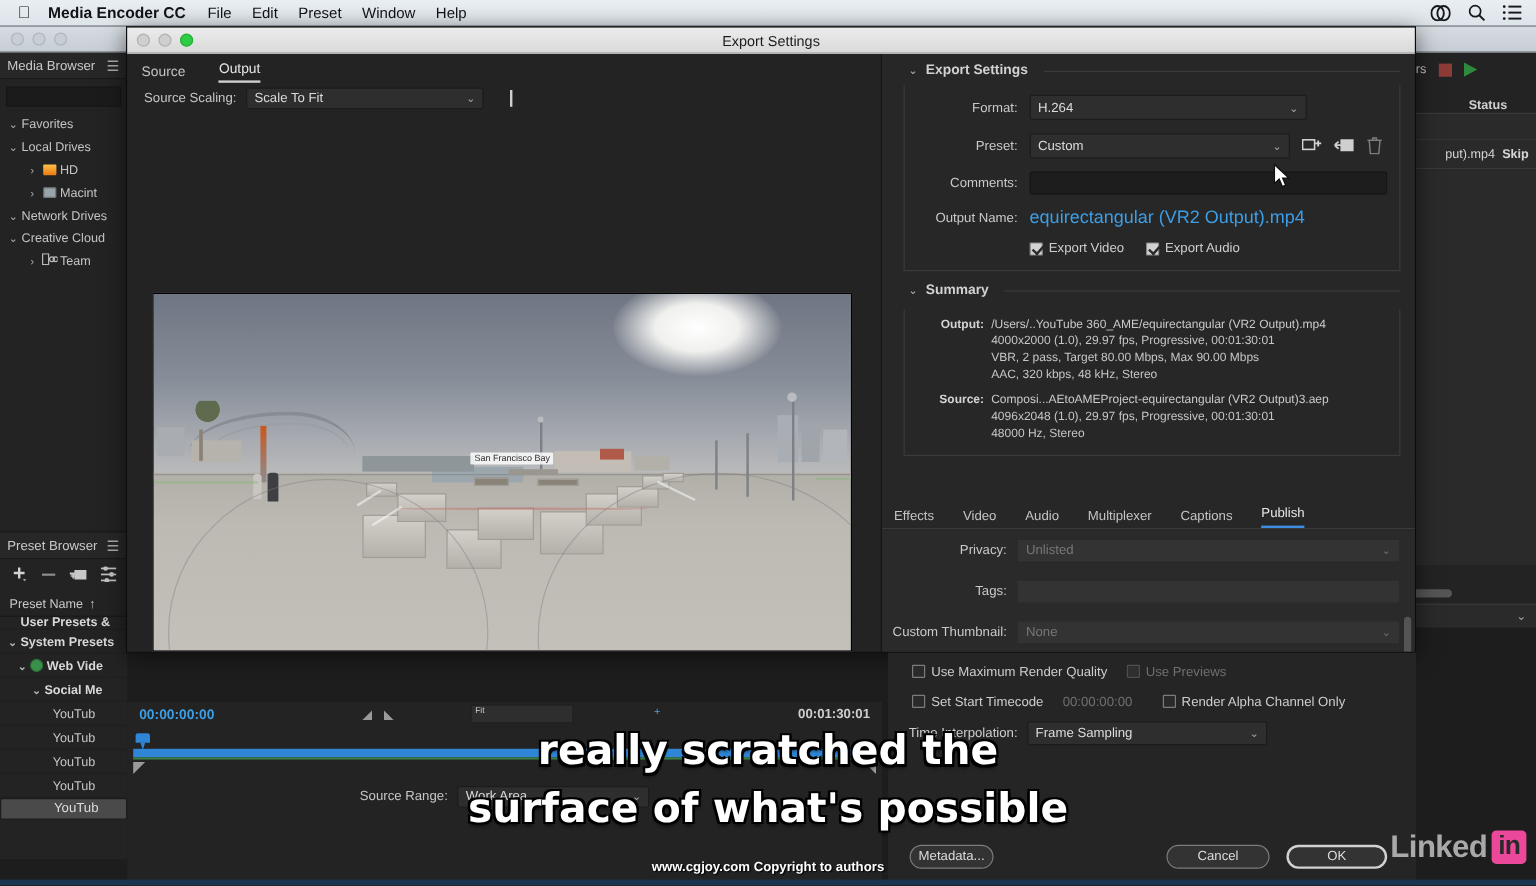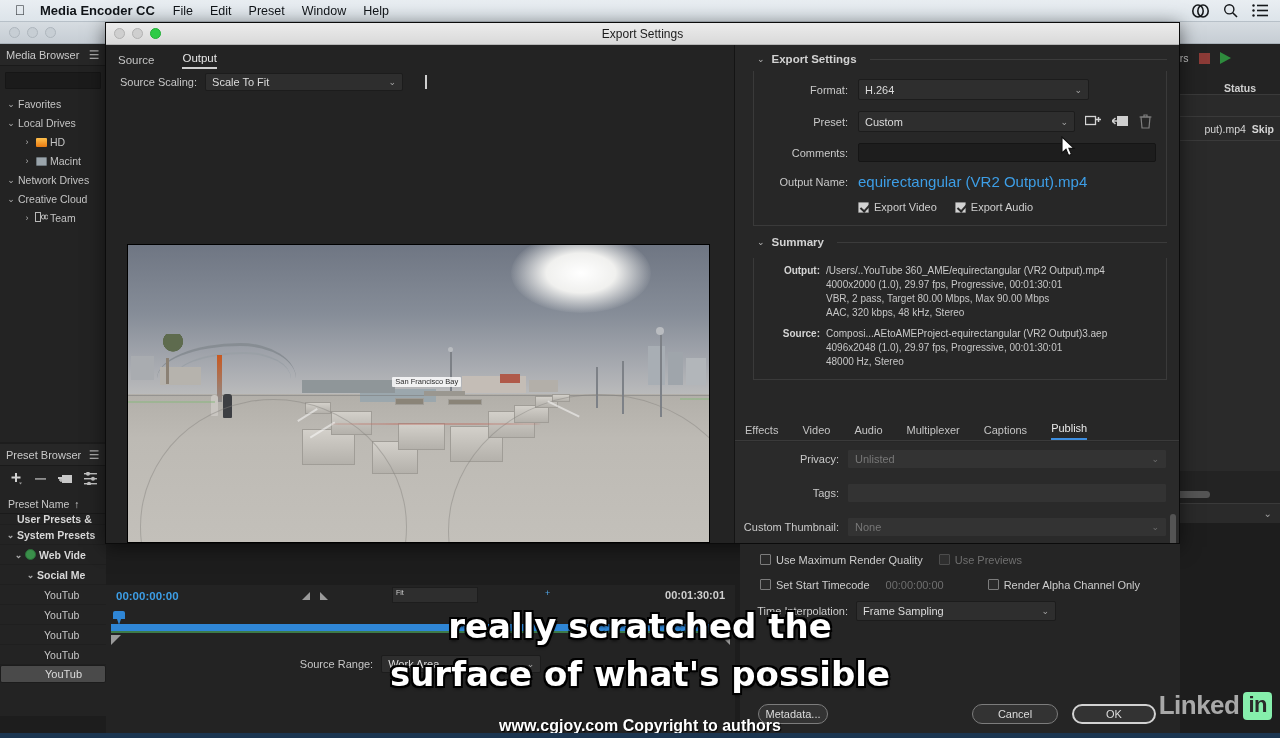--- a/index.html
+++ b/index.html
@@ -250,29 +250,29 @@
     font-family:"DejaVu Sans", sans-serif; font-weight:bold;
     font-size:34px; color:#fff; line-height:44px;
     text-shadow: 2px 2px 0 #000, -2px 2px 0 #000, 2px -2px 0 #000, -2px -2px 0 #000,
                  0 3px 3px rgba(0,0,0,.6);
     pointer-events:none;
   }
   #subtitle-line1 { top:604px; }
   #subtitle-line2 { top:652px; }
   #cgjoy-watermark {
     position:absolute; left:0; top:717px; width:1280px; text-align:center;
-    font-size:16px; font-weight:bold; color:#fff; text-shadow:1px 1px 1px #000;
+    font-size:11px; font-weight:bold; color:#fff; text-shadow:1px 1px 1px #000;
   }
   #linkedin-watermark {
     position:absolute; right:8px; top:690px; display:flex; align-items:center; gap:4px;
     font-size:26px; font-weight:bold; color:#a9a9a9; font-family:"Liberation Sans", sans-serif;
     letter-spacing:-0.5px;
   }
   #linkedin-watermark .in {
-    background:#86efac; color:#2a2a2a; border-radius:4px; padding:0 5px 2px 5px; font-size:22px;
+    background:#ec4899; color:#2a2a2a; border-radius:4px; padding:0 5px 2px 5px; font-size:22px;
   }
   .bottom-blue { position:absolute; left:0; top:733px; width:1280px; height:5px; background:#1b3550;}
   #cursor { position:absolute; left:1060px; top:136px; width:16px; height:22px; }
 </style>
 </head>
 <body>
 
 <div id="root">
 
   <div class="macbar">
@@ -727,21 +727,21 @@
         <span class="box disabled"></span>
         <span>Use Previews</span>
       </label>
     </div>
     <div class="bo-row">
       <label class="cb">
         <span class="box dark"></span>
         <span>Set Start Timecode</span>
       </label>
       <span class="dim">00:00:00:00</span>
-      <label class="cb" style="margin-left:28px">
+      <label class="cb" style="margin-left:9px">
         <span class="box dark"></span>
         <span>Render Alpha Channel Only</span>
       </label>
     </div>
     <div class="ti-row">
       <span style="width:100px; text-align:right;">Time Interpolation:</span>
       <div class="sel" style="width:200px; height:20px;">
         <span>Frame Sampling</span>
         <span class="chev">⌄</span>
       </div>

